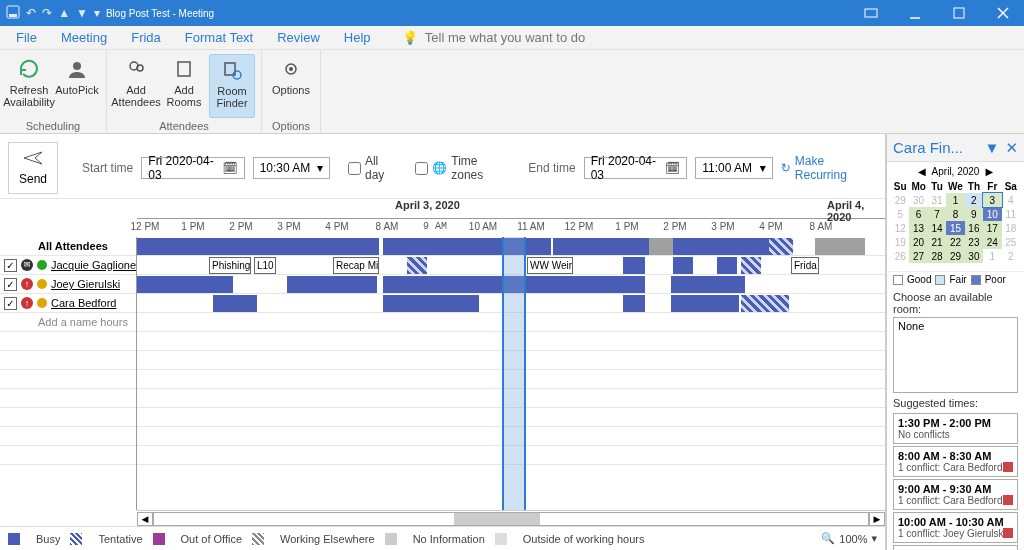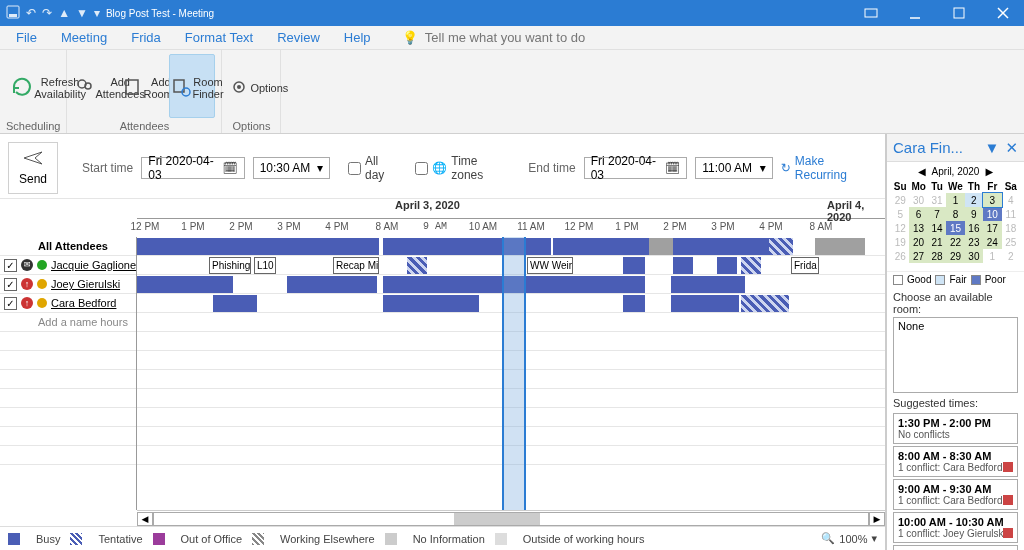--- a/index.html
+++ b/index.html
@@ -17,21 +17,21 @@
 
 .menubar { height: 24px; background: #f3f3f3; display: flex; align-items: center; gap: 0; padding: 0 4px; border-bottom: 1px solid #e0e0e0; }
 .menutab { padding: 0 12px; height: 24px; line-height: 24px; color: #2b7cd3; cursor: pointer; font-size: 13px; }
 .menutab.active { border-bottom: 2px solid #2b7cd3; font-weight: 400; }
 .tell-me { margin-left: 20px; display: flex; align-items: center; gap: 6px; color: #767676; font-size: 13px; }
 
 
 .ribbon { height: 84px; background: #f3f3f3; border-bottom: 1px solid #d0d0d0; display: flex; position: relative; }
 .ribbon-group { border-right: 1px solid #e0e0e0; padding: 4px 6px 0 6px; display: flex; flex-direction: column; align-items: center; }
 .ribbon-buttons { display: flex; gap: 2px; }
-.ribbon-btn { display: flex; flex-direction: row; align-items: center; justify-content: flex-start; width: 46px; height: 64px; cursor: pointer; padding-top: 2px; border-radius: 2px; }
+.ribbon-btn { display: flex; flex-direction: column; align-items: center; justify-content: flex-start; width: 46px; height: 64px; cursor: pointer; padding-top: 2px; border-radius: 2px; }
 .ribbon-btn.active { background: #c7e0f4; border: 1px solid #a6d0ec; }
 .ribbon-btn .icon { width: 28px; height: 26px; display: flex; align-items: center; justify-content: center; }
 .ribbon-btn .label { font-size: 11px; text-align: center; line-height: 12px; margin-top: 2px; color: #333; }
 .ribbon-group-label { font-size: 11px; color: #666; text-align: center; padding: 2px 0 0 0; }
 
 
 .main { display: flex; height: calc(550px - 26px - 24px - 84px); }
 .left-col { flex: 1; display: flex; flex-direction: column; border-right: 1px solid #ccc; }
 .right-col { width: 138px; background: #fff; border-left: 1px solid #ccc; display: flex; flex-direction: column; }
 
@@ -167,20 +167,29 @@
   <div class="ribbon-group">
     <div class="ribbon-buttons">
       <div class="ribbon-btn">
         <div class="icon">
             <svg width="24" height="24">
               <path d="M4 12a8 8 0 1 1 2 5" fill="none" stroke="#3a6" stroke-width="2"></path>
               <path d="M4 18v-5h5" fill="none" stroke="#3a6" stroke-width="2"></path>
             </svg>
           </div>
         <div class="label">Refresh Availability</div>
+      </div>
+      <div class="ribbon-btn">
+        <div class="icon">
+            <svg width="22" height="22">
+              <circle cx="11" cy="8" r="4" fill="#666"></circle>
+              <path d="M3 20c0-4 4-6 8-6s8 2 8 6" fill="#666"></path>
+            </svg>
+          </div>
+        <div class="label">AutoPick</div>
       </div>
     </div>
     <div class="ribbon-group-label">Scheduling</div>
   </div>
   <div class="ribbon-group">
     <div class="ribbon-buttons">
       <div class="ribbon-btn">
         <div class="icon">
             <svg width="22" height="22">
               <circle cx="9" cy="8" r="4" fill="none" stroke="#555" stroke-width="1.5"></circle>

